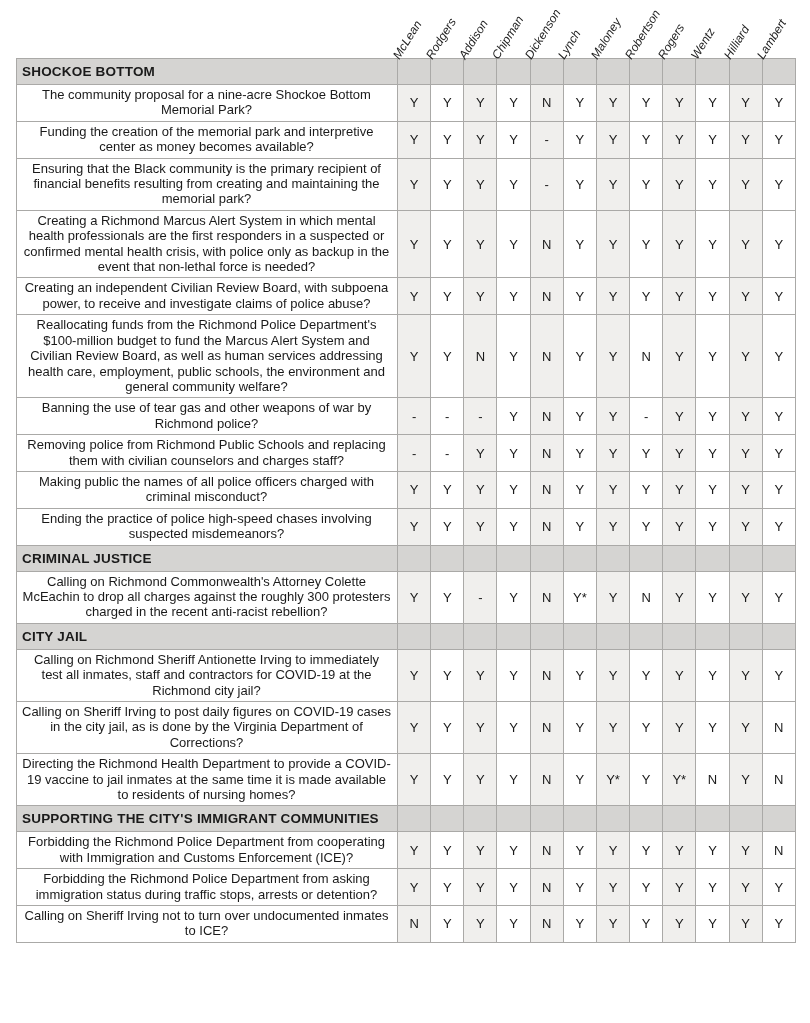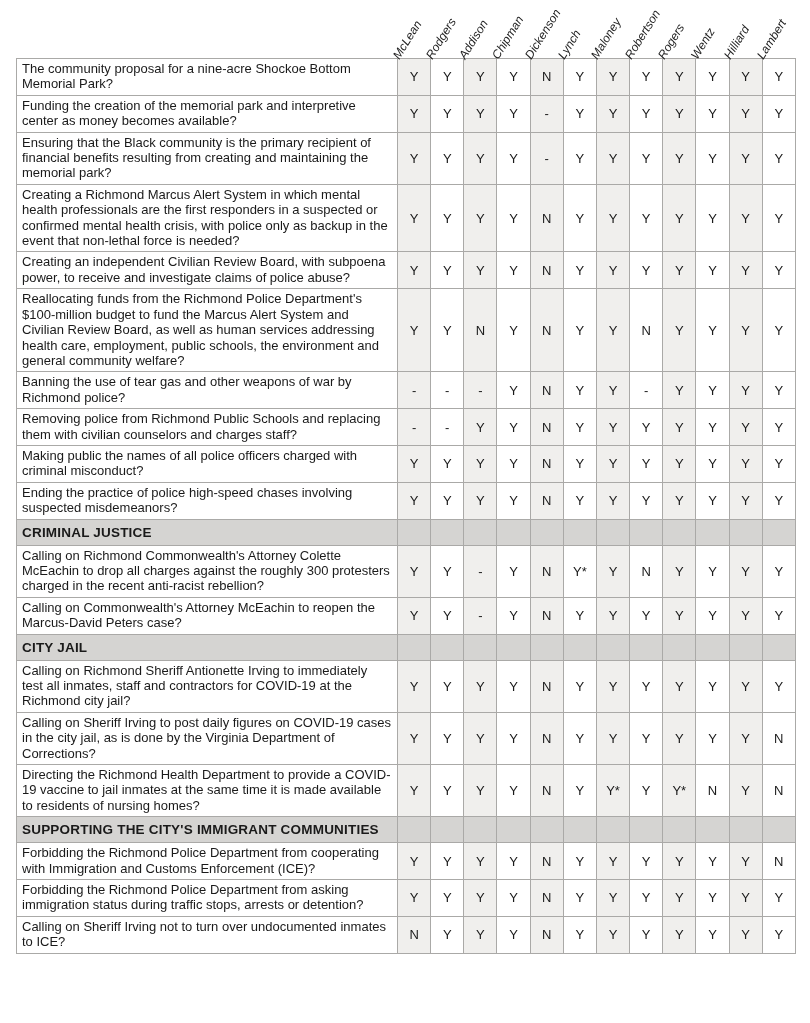--- a/index.html
+++ b/index.html
@@ -50,20 +50,21 @@
     border: 1px solid #aaa9a7;
     font-size: 13px;
     color: #1a1a1a;
     vertical-align: middle;
     overflow: hidden;
   }
   td.q {
     padding: 2px 6px 3px 5px;
     line-height: 15.4px;
     background: #ffffff;
+    text-align: center;
   }
   td.a {
     text-align: center;
     padding: 0;
     background: #ffffff;
     line-height: 15px;
   }
   td.a.stripe { background: #f0efed; }
 
   tr.section td {
@@ -133,20 +134,35 @@
           </td>
           <td>
             <span class="name">Hilliard</span>
           </td>
           <td>
             <span class="name">Lambert</span>
           </td>
         </tr>
     </thead>
     <tbody id="table-body">
+        <tr class="section">
+          <td class="title">SHOCKOE BOTTOM</td>
+          <td></td>
+          <td></td>
+          <td></td>
+          <td></td>
+          <td></td>
+          <td></td>
+          <td></td>
+          <td></td>
+          <td></td>
+          <td></td>
+          <td></td>
+          <td></td>
+        </tr>
         <tr>
           <td class="q">The community proposal for a nine-acre Shockoe Bottom Memorial Park?</td>
           <td class="a stripe">Y</td>
           <td class="a">Y</td>
           <td class="a stripe">Y</td>
           <td class="a">Y</td>
           <td class="a stripe">N</td>
           <td class="a">Y</td>
           <td class="a stripe">Y</td>
           <td class="a">Y</td>
@@ -308,35 +324,20 @@
         <tr>
           <td class="q">Calling on Richmond Commonwealth's Attorney Colette McEachin to drop all charges against the roughly 300 protesters charged in the recent anti-racist rebellion?</td>
           <td class="a stripe">Y</td>
           <td class="a">Y</td>
           <td class="a stripe">-</td>
           <td class="a">Y</td>
           <td class="a stripe">N</td>
           <td class="a">Y*</td>
           <td class="a stripe">Y</td>
           <td class="a">N</td>
-          <td class="a stripe">Y</td>
-          <td class="a">Y</td>
-          <td class="a stripe">Y</td>
-          <td class="a">Y</td>
-        </tr>
-        <tr>
-          <td class="q">Calling on Commonwealth's Attorney McEachin to reopen the Marcus-David Peters case?</td>
-          <td class="a stripe">Y</td>
-          <td class="a">Y</td>
-          <td class="a stripe">-</td>
-          <td class="a">Y</td>
-          <td class="a stripe">N</td>
-          <td class="a">Y</td>
-          <td class="a stripe">Y</td>
-          <td class="a">Y</td>
           <td class="a stripe">Y</td>
           <td class="a">Y</td>
           <td class="a stripe">Y</td>
           <td class="a">Y</td>
         </tr>
         <tr class="section">
           <td class="title">CITY JAIL</td>
           <td></td>
           <td></td>
           <td></td>

